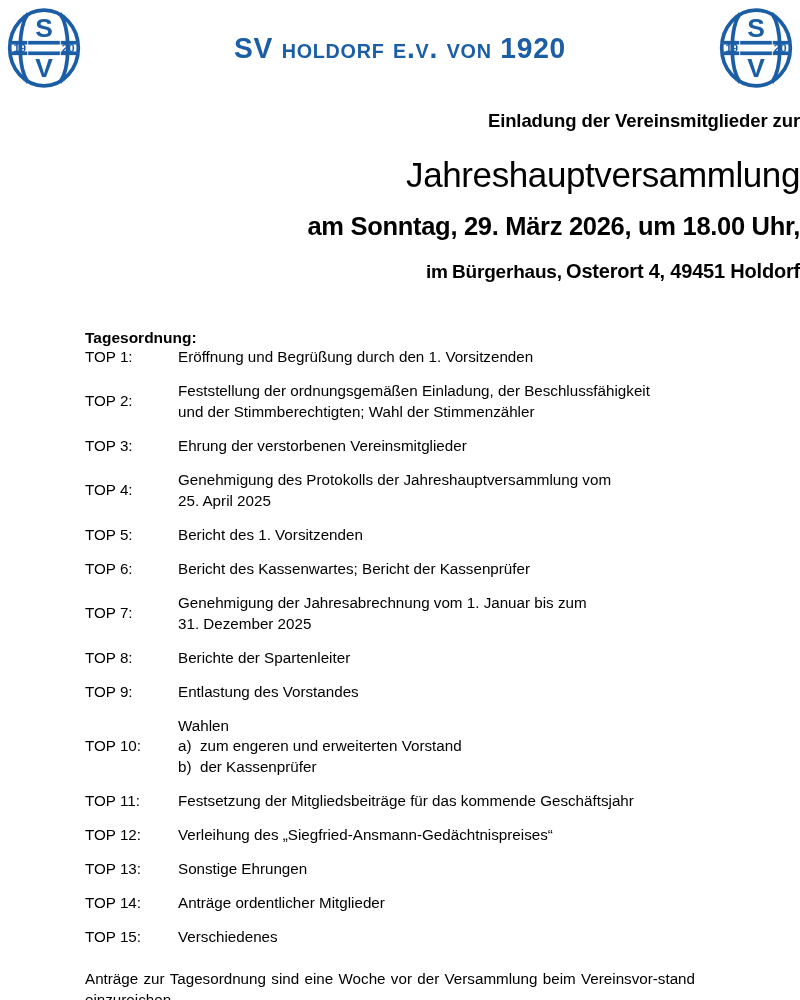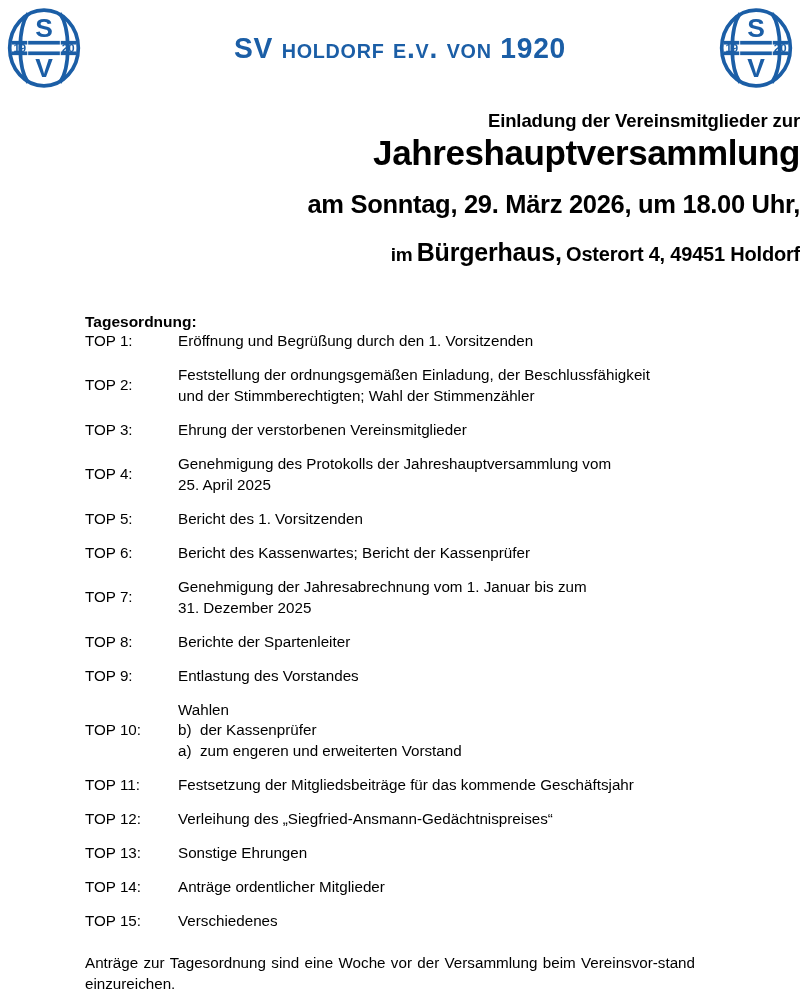--- a/index.html
+++ b/index.html
@@ -62,39 +62,39 @@
     text-align: right;
     margin-top: 14px;
   }
   .invite-line1 {
     font-size: 18.5px;
     font-weight: bold;
     letter-spacing: -0.1px;
   }
   .invite-line2 {
     font-size: 35px;
-    font-weight: bold;
+    font-weight: normal;
     line-height: 1.18;
-    margin-top: 0;
+    margin-top: 22px;
     letter-spacing: -0.4px;
   }
   .invite-line3 {
     font-size: 25.5px;
     font-weight: bold;
     line-height: 1.2;
     margin-top: 16px;
     letter-spacing: -0.3px;
   }
   .invite-line4 {
     margin-top: 18px;
     font-weight: bold;
     letter-spacing: -0.2px;
   }
   .invite-line4 .sm { font-size: 19px; }
-  .invite-line4 .lg { font-size: 25px; }
+  .invite-line4 .lg { font-size: 19px; }
   .invite-line4 .md { font-size: 20px; }
 
   
   .body-block {
     margin-top: 46px;
     padding-left: 85px;
     padding-right: 85px;
   }
   .agenda-heading {
     font-size: 15.5px;
@@ -268,22 +268,22 @@
         <div class="agenda-text">
           <span>Entlastung des Vorstandes</span>
         </div>
       </div>
 
       <div class="agenda-row">
         <div class="agenda-label">TOP 10:</div>
         <div class="agenda-text">
           <span>Wahlen</span>
           <span class="sub-list">
+            <span class="sub-item">a)  zum engeren und erweiterten Vorstand</span>
             <span class="sub-item">b)  der Kassenprüfer</span>
-            <span class="sub-item">a)  zum engeren und erweiterten Vorstand</span>
           </span>
         </div>
       </div>
 
       <div class="agenda-row">
         <div class="agenda-label">TOP 11:</div>
         <div class="agenda-text">
           <span>Festsetzung der Mitgliedsbeiträge für das kommende Geschäftsjahr</span>
         </div>
       </div>

